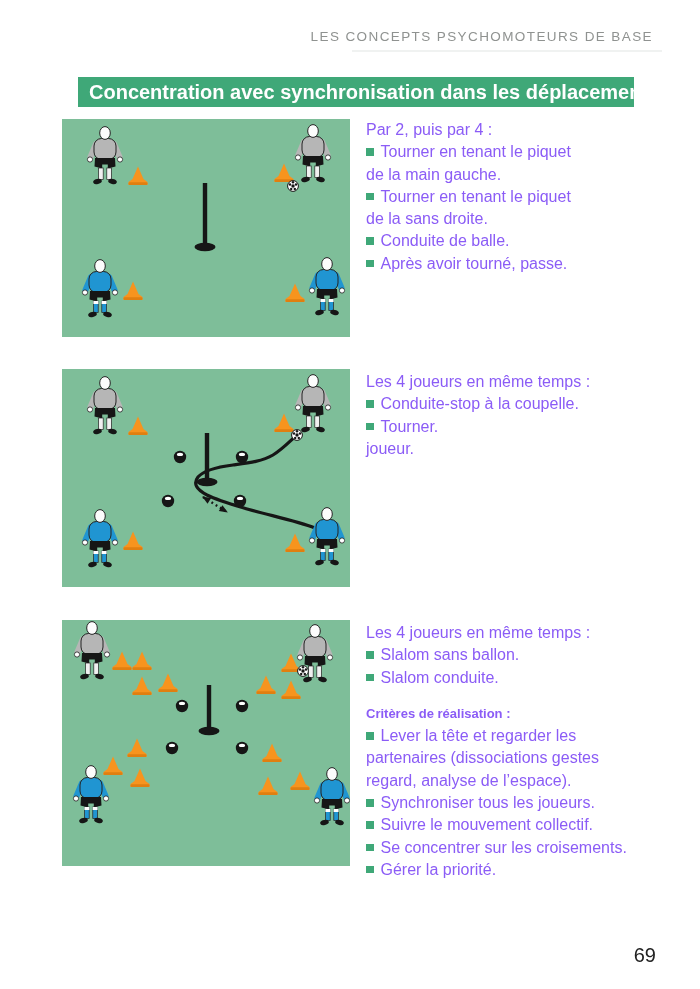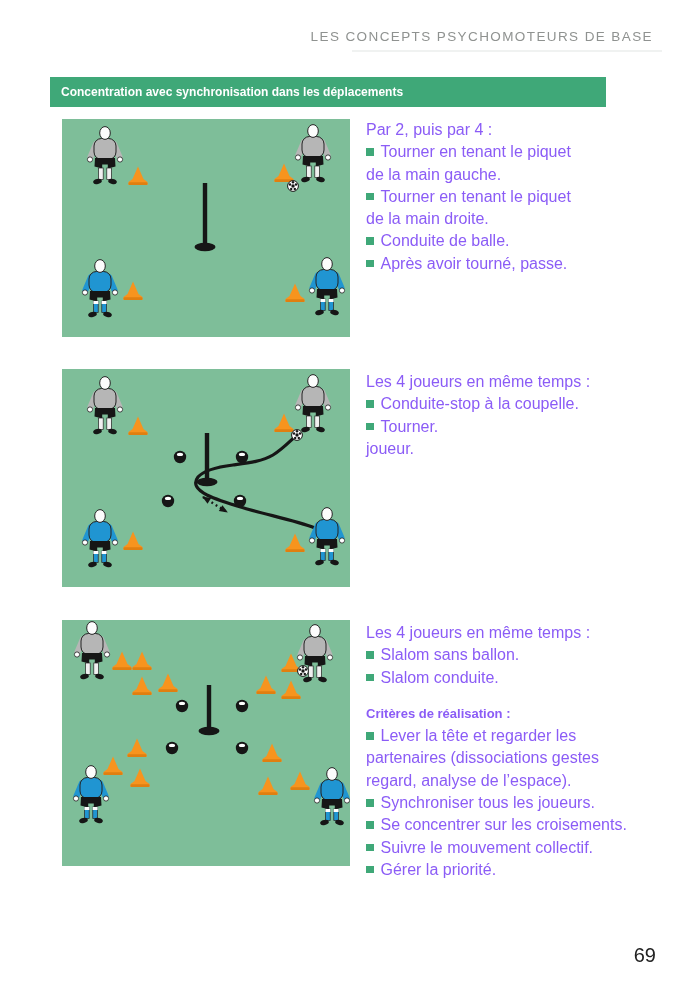--- a/index.html
+++ b/index.html
@@ -8,22 +8,22 @@
     font-family:"Liberation Sans",sans-serif;color:#1f1f1f;overflow:hidden;
   }
   .running-header{
     position:absolute;top:29px;right:40px;
     font-size:13.5px;letter-spacing:1.4px;color:#8f9290;font-weight:400;
   }
   .header-rule{
     position:absolute;left:352px;top:50px;width:310px;height:2px;background:#f0f2f1;
   }
   .banner{
-    position:absolute;left:50px;top:77px;width:556px;height:30px;
-    background:#3fa878;color:#ffffff;font-weight:bold;font-size:12px;
+    position:absolute;left:78px;top:77px;width:556px;height:30px;
+    background:#3fa878;color:#ffffff;font-weight:bold;font-size:20px;
     line-height:30px;padding-left:11px;box-sizing:border-box;white-space:nowrap;
   }
   .diagram{position:absolute;left:62px;display:block;}
   #diagram-0{top:119px;}
   #diagram-1{top:369px;}
   #diagram-2{top:620px;}
   .text-col{position:absolute;left:366px;width:292px;}
   #textcol-0{top:119px;}
   #textcol-1{top:371px;}
   #textcol-2{top:622px;}
@@ -398,21 +398,21 @@
     <ellipse cx="25.5" cy="54.5" rx="4.4" ry="2.5" fill="#161616" transform="rotate(14 25.5 54.5)"></ellipse>
   </g>
     </svg>
 
   <div id="textcol-0" class="text-col">
       <div class="text-block">
         <div class="block-title">Par 2, puis par 4 :</div>
         <div class="bullet-line"><span class="bullet-square"></span>Tourner en tenant le piquet</div>
         <div class="bullet-line">de la main gauche.</div>
         <div class="bullet-line"><span class="bullet-square"></span>Tourner en tenant le piquet</div>
-        <div class="bullet-line">de la main droite.</div>
+        <div class="bullet-line">de la sans droite.</div>
         <div class="bullet-line"><span class="bullet-square"></span>Conduite de balle.</div>
         <div class="bullet-line"><span class="bullet-square"></span>Après avoir tourné, passe.</div>
       </div>
     </div>
   <div id="textcol-1" class="text-col">
       <div class="text-block">
         <div class="block-title">Les 4 joueurs en même temps :</div>
         <div class="bullet-line"><span class="bullet-square"></span>Conduite-stop à la coupelle.</div>
         <div class="bullet-line"><span class="bullet-square"></span>Tourner.</div>
         <div class="bullet-line">joueur.</div>
@@ -423,21 +423,21 @@
         <div class="block-title">Les 4 joueurs en même temps :</div>
         <div class="bullet-line"><span class="bullet-square"></span>Slalom sans ballon.</div>
         <div class="bullet-line"><span class="bullet-square"></span>Slalom conduite.</div>
       </div>
       <div class="text-block">
         <div class="block-title strong">Critères de réalisation :</div>
         <div class="bullet-line"><span class="bullet-square"></span>Lever la tête et regarder les</div>
         <div class="bullet-line">partenaires (dissociations gestes</div>
         <div class="bullet-line">regard, analyse de l’espace).</div>
         <div class="bullet-line"><span class="bullet-square"></span>Synchroniser tous les joueurs.</div>
+        <div class="bullet-line"><span class="bullet-square"></span>Suivre le mouvement collectif.</div>
         <div class="bullet-line"><span class="bullet-square"></span>Se concentrer sur les croisements.</div>
-        <div class="bullet-line"><span class="bullet-square"></span>Suivre le mouvement collectif.</div>
         <div class="bullet-line"><span class="bullet-square"></span>Gérer la priorité.</div>
       </div>
     </div>
 
   <div class="page-number">69</div>
 
 </div>
 
 </body></html>

